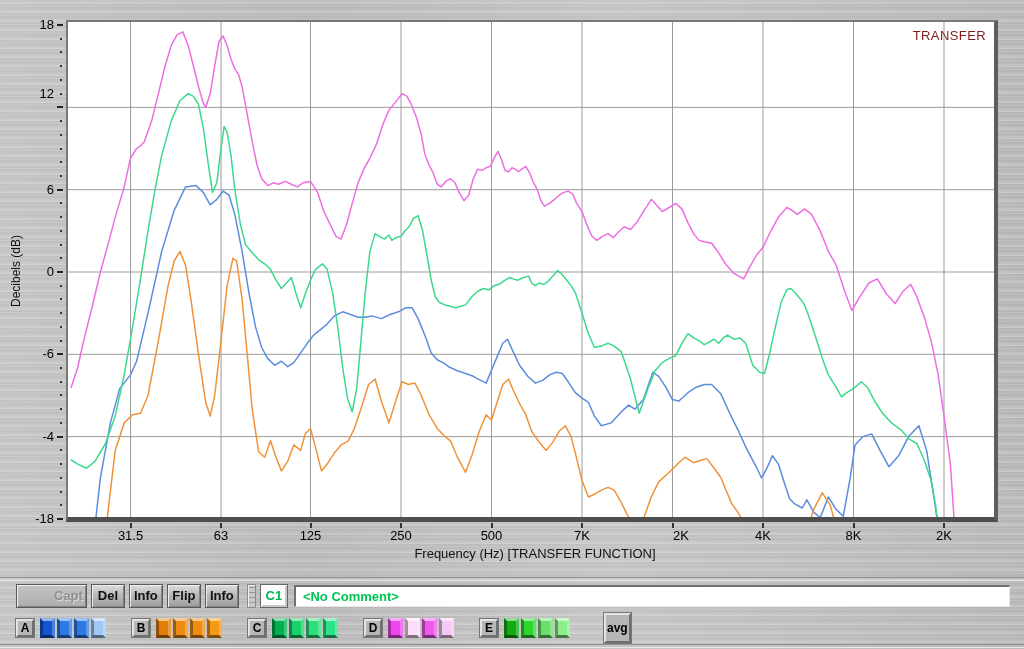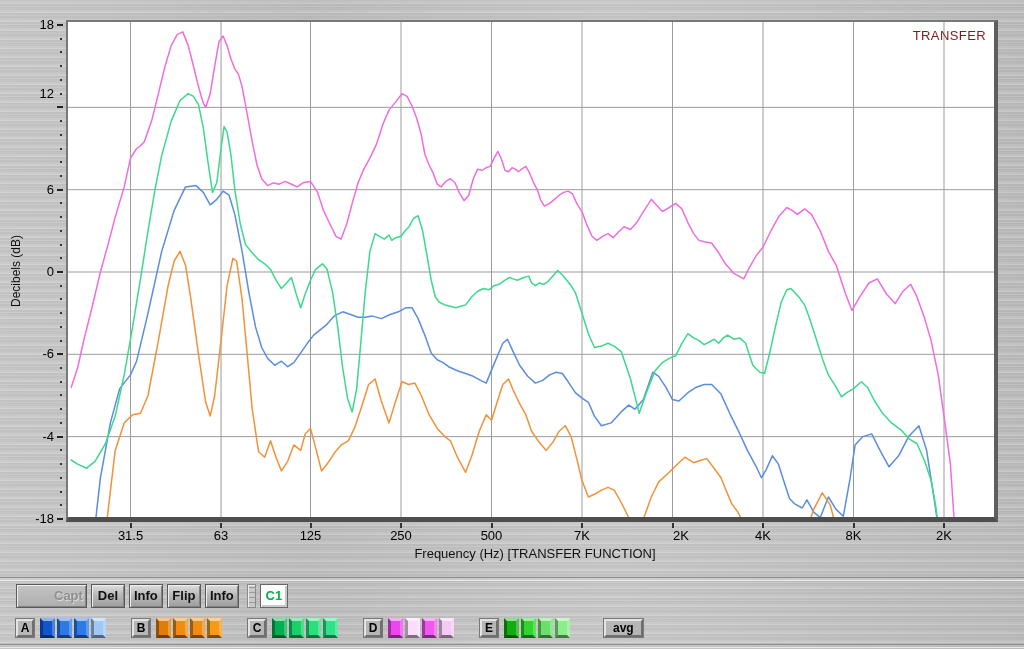--- a/index.html
+++ b/index.html
@@ -79,21 +79,21 @@
     background:#b6b6b6;
     border-top:2px solid #e4e4e4;border-left:2px solid #e4e4e4;
     border-bottom:2px solid #6f6f6f;border-right:2px solid #6f6f6f;
     box-shadow:0 0 0 1px #777;box-sizing:border-box;
   }
   .swatch{
     width:15px;height:20px;margin-right:2px;box-sizing:border-box;
     border-style:solid;border-width:3px;
   }
   #avg-btn{
-    height:18px;padding:0 7px;margin-left:8px;
+    height:30px;padding:0 1px;margin-left:8px;
     display:flex;align-items:center;justify-content:center;
     font-size:12px;font-weight:bold;color:#000;
     background:#b6b6b6;
     border-top:2px solid #e4e4e4;border-left:2px solid #e4e4e4;
     border-bottom:2px solid #6f6f6f;border-right:2px solid #6f6f6f;
     box-shadow:0 0 0 1px #777;box-sizing:border-box;
   }
 </style>
 </head>
 <body>
@@ -201,20 +201,21 @@
 <div class="abs groove" style="top:577px;"></div>
 
 <div class="abs" id="row1">
   <div class="tbtn disabled">Capt</div>
   <div class="tbtn">Del</div>
   <div class="tbtn">Info</div>
   <div class="tbtn">Flip</div>
   <div class="tbtn">Info</div>
   <div id="splitter"></div>
   <div id="c1-btn">C1</div>
+  <div id="comment-field">&lt;No Comment&gt;</div>
 </div>
 
 <div class="abs" id="row2">
   <div class="grp">
       <div class="grp-label">A</div>
       <div class="swatch" style="background: rgb(18, 86, 207); border-color: rgb(148, 179, 233) rgb(77, 128, 219) rgb(9, 43, 104) rgb(12, 56, 135);"></div>
       <div class="swatch" style="background: rgb(45, 121, 230); border-color: rgb(161, 195, 244) rgb(98, 155, 236) rgb(23, 61, 115) rgb(29, 79, 150);"></div>
       <div class="swatch" style="background: rgb(45, 121, 230); border-color: rgb(161, 195, 244) rgb(98, 155, 236) rgb(23, 61, 115) rgb(29, 79, 150);"></div>
       <div class="swatch" style="background: rgb(159, 200, 245); border-color: rgb(212, 230, 251) rgb(183, 214, 248) rgb(80, 100, 123) rgb(103, 130, 159);"></div>
     </div>

